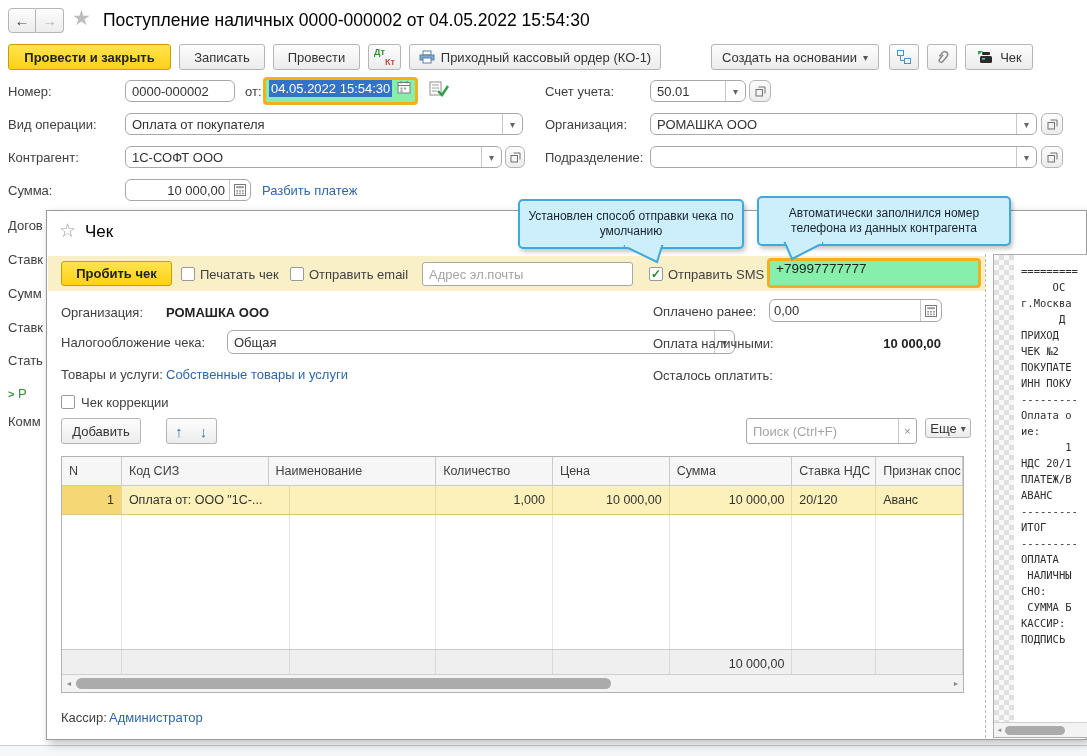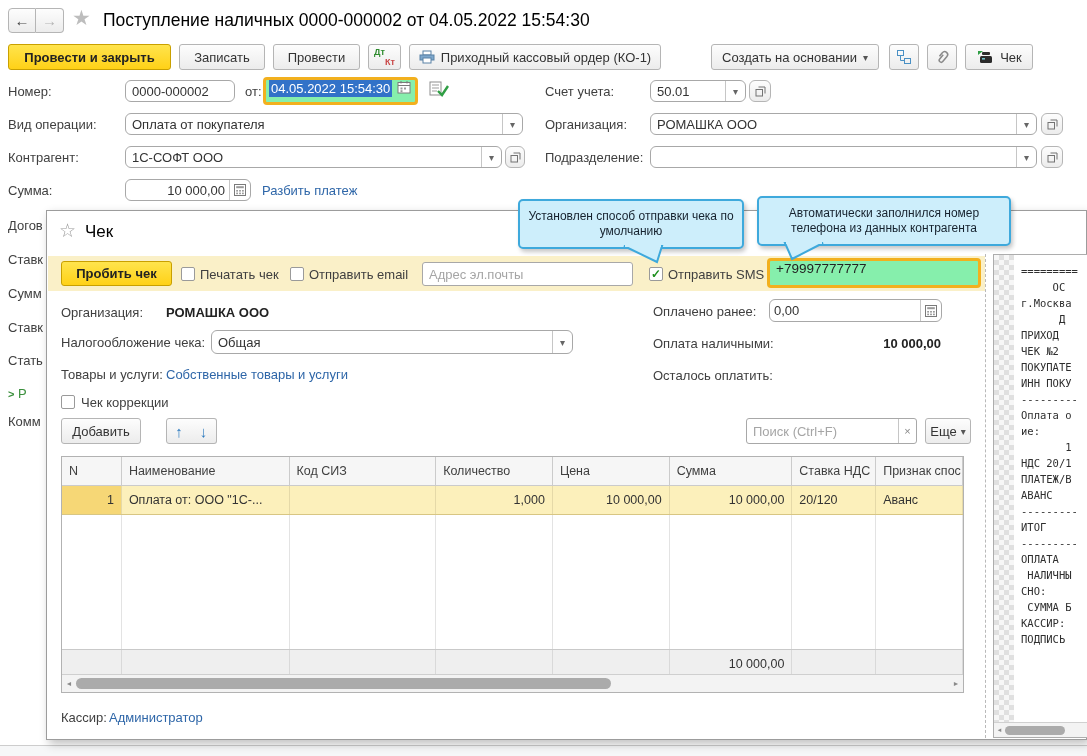--- a/index.html
+++ b/index.html
@@ -249,21 +249,21 @@
           <rect x="5.1" y="6" width="1.8" height="1.6" fill="#9a9a9a"></rect>
           <rect x="8" y="6" width="1.8" height="1.6" fill="#9a9a9a"></rect>
           <rect x="2.2" y="8.6" width="1.8" height="1.6" fill="#9a9a9a"></rect>
           <rect x="5.1" y="8.6" width="1.8" height="1.6" fill="#9a9a9a"></rect>
           <rect x="8" y="8.6" width="1.8" height="1.6" fill="#9a9a9a"></rect>
         </svg>
     </span>
   </div>
 
   <div class="abs lbl" style="left:14px;top:124px">Налогообложение чека:</div>
-  <div class="abs inp" style="left:118px;top:119px;width:362px;height:24px;padding:0;border-radius:6px;margin-left:46px">
+  <div class="abs inp" style="left:118px;top:119px;width:508px;height:24px;padding:0;border-radius:6px;margin-left:62px">
     <span style="padding:0 6px;flex:1">Общая</span>
     <span class="dd">▾</span>
   </div>
   <div class="abs lbl" style="left:606px;top:125px">Оплата наличными:</div>
   <div class="abs" style="left:760px;top:125px;width:134px;text-align:right;font-weight:bold;font-size:13px;color:#222">10 000,00</div>
 
   <div class="abs lbl" style="left:14px;top:156px">Товары и услуги:</div>
   <div class="abs lnk" style="left:119px;top:156px">Собственные товары и услуги</div>
   <div class="abs lbl" style="left:606px;top:157px">Осталось оплатить:</div>
 
@@ -276,30 +276,30 @@
   <div class="abs btn" style="left:119px;top:207px;width:26px;height:26px;border-radius:3px 0 0 3px">
       <span style="color:#2e7bbf;font-weight:bold;font-size:15px">↑</span>
     </div>
   <div class="abs btn" style="left:144px;top:207px;width:26px;height:26px;border-left:none;border-radius:0 3px 3px 0">
       <span style="color:#2e7bbf;font-weight:bold;font-size:15px">↓</span>
     </div>
   <div class="abs inp" style="left:699px;top:207px;width:171px;height:26px;padding:0">
     <input class="ph" style="border: none; outline: none; flex: 1 1 0%; min-width: 0px; font-size: 13px; padding: 0px 6px; background: transparent;" placeholder="Поиск (Ctrl+F)">
     <span class="dd" style="width:17px;font-size:11px;color:#888">×</span>
   </div>
-  <div class="abs btn" style="left:878px;top:207px;width:46px;height:26px;gap:4px">
+  <div class="abs btn" style="left:878px;top:207px;width:46px;height:20px;gap:4px">
     <span>Еще</span>
     <span style="font-size:10px;color:#555">▾</span>
   </div>
 
   <div class="abs" style="left:14px;top:245px;width:903px;height:237px;border:1px solid #b2b2b2;background:#fff">
     <div class="hb" style="display:flex;height:28px;background:#f6f6f6;border-bottom:1px solid #cbcbcb;font-size:12.5px;color:#3f3f3f">
       <div class="cell c0">N</div>
+      <div class="cell c2">Код СИЗ</div>
       <div class="cell c1">Наименование</div>
-      <div class="cell c2">Код СИЗ</div>
       <div class="cell c3">Количество</div>
       <div class="cell c4">Цена</div>
       <div class="cell c5">Сумма</div>
       <div class="cell c6">Ставка НДС</div>
       <div class="cell c7">Признак спос</div>
     </div>
     <div class="rb" style="display:flex;height:28px;background:#fcf0bb;border-bottom:1px solid #d8c683;font-size:12.5px;color:#333">
       <div class="cell c0 num" style="background:#f6d776">1</div>
       <div class="cell c1">Оплата от: ООО "1С-...</div>
       <div class="cell c2"></div>

